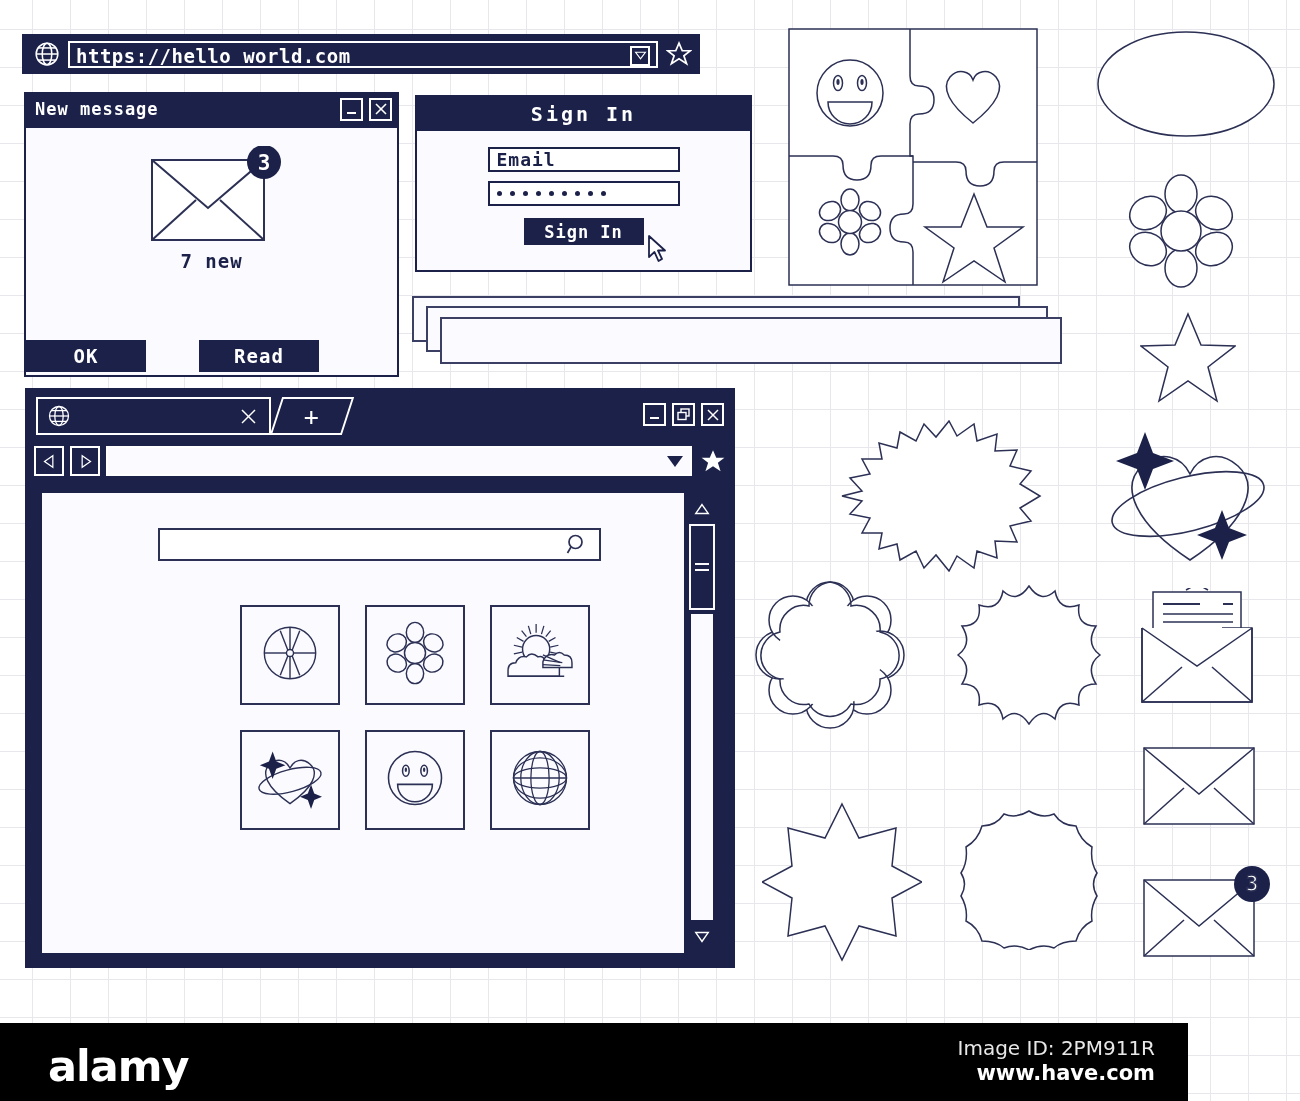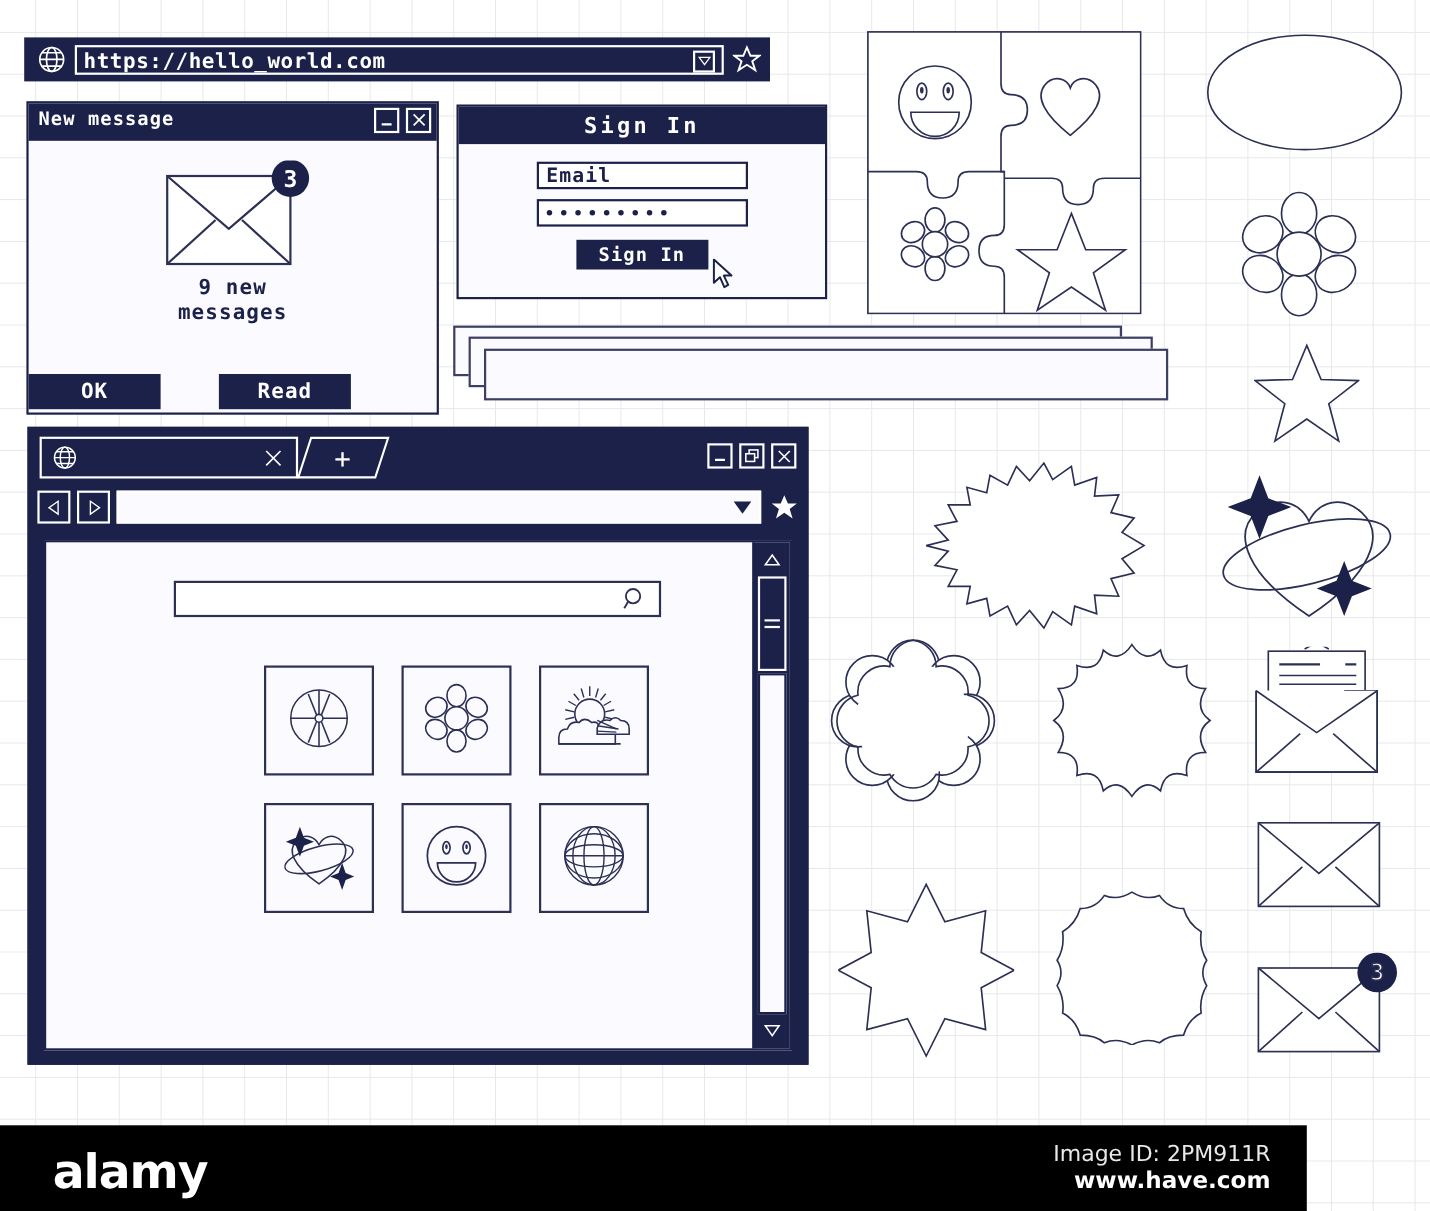--- a/index.html
+++ b/index.html
@@ -189,22 +189,21 @@
         <svg viewBox="0 0 145 100" width="145" height="100">
           <rect x="4" y="14" width="112" height="80" fill="#fff" stroke="#2b3054" stroke-width="2"></rect>
           <polyline points="4,14 60,62 116,14" fill="none" stroke="#2b3054" stroke-width="2"></polyline>
           <line x1="4" y1="94" x2="48" y2="54" stroke="#2b3054" stroke-width="2"></line>
           <line x1="116" y1="94" x2="72" y2="54" stroke="#2b3054" stroke-width="2"></line>
           <circle cx="116" cy="16" r="17" fill="#1b2149"></circle>
           <text x="116" y="24" text-anchor="middle" fill="#fff" font-size="21" font-family="DejaVu Sans Mono, monospace" font-weight="bold">3</text>
         </svg>
       </div>
       <div class="msgtext">
-        <div>9 new</div>
-        <div>messages</div>
+        <div>7 new</div>
       </div>
       <div class="btnrow">
         <button class="dlgbtn">OK</button>
         <button class="dlgbtn">Read</button>
       </div>
     </div>
   </div>
 
   <div id="signin" class="abs">
     <div class="titlebar">

